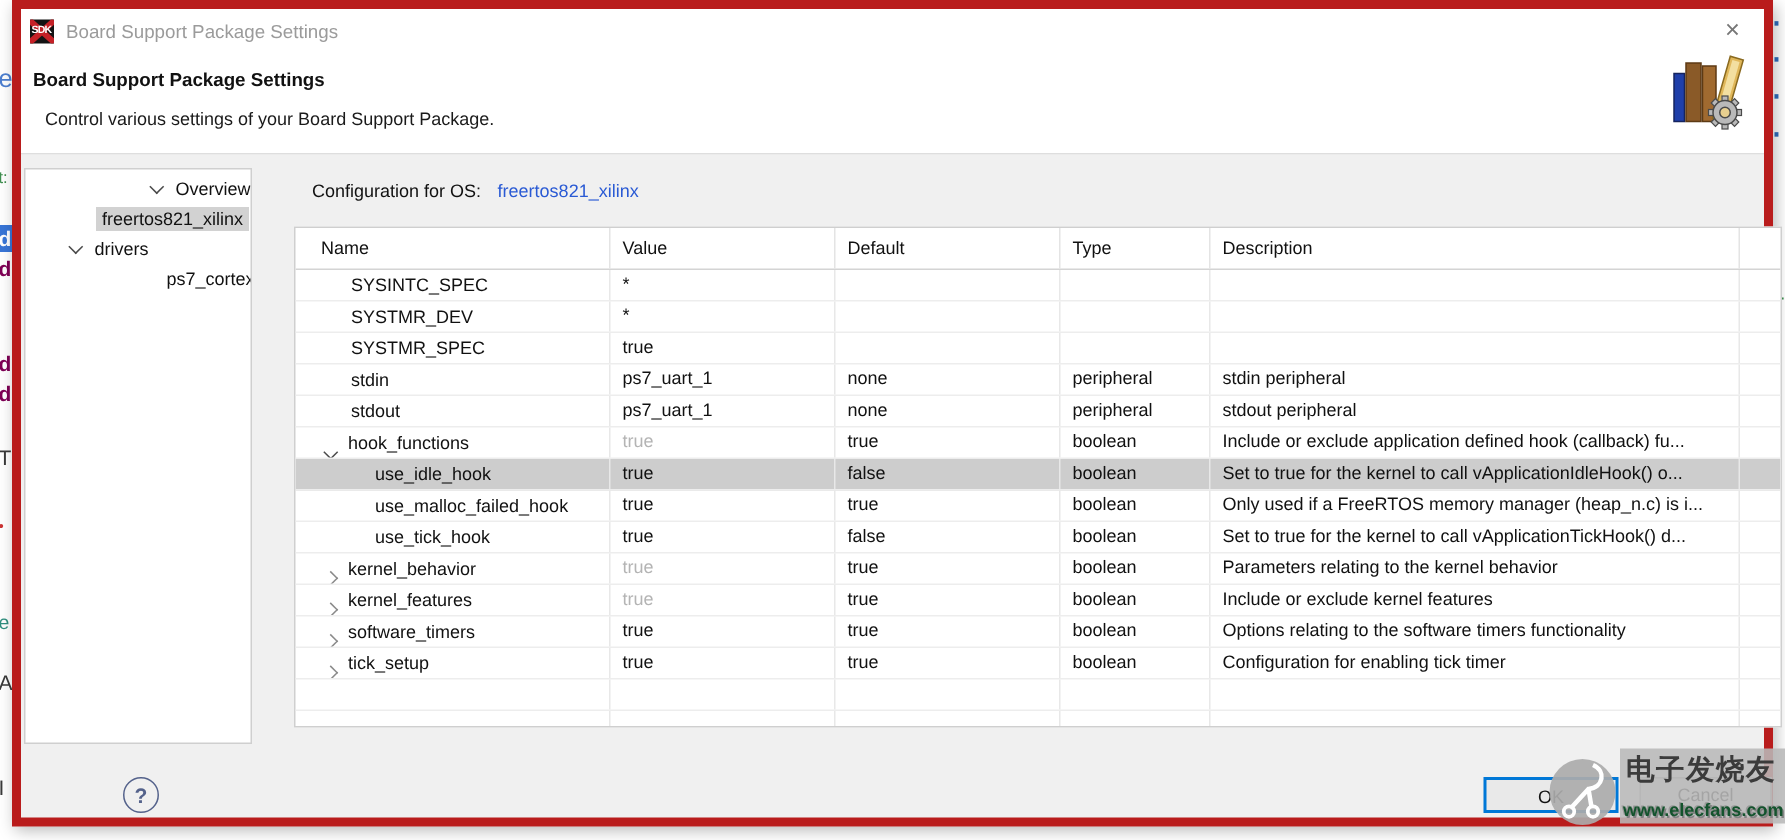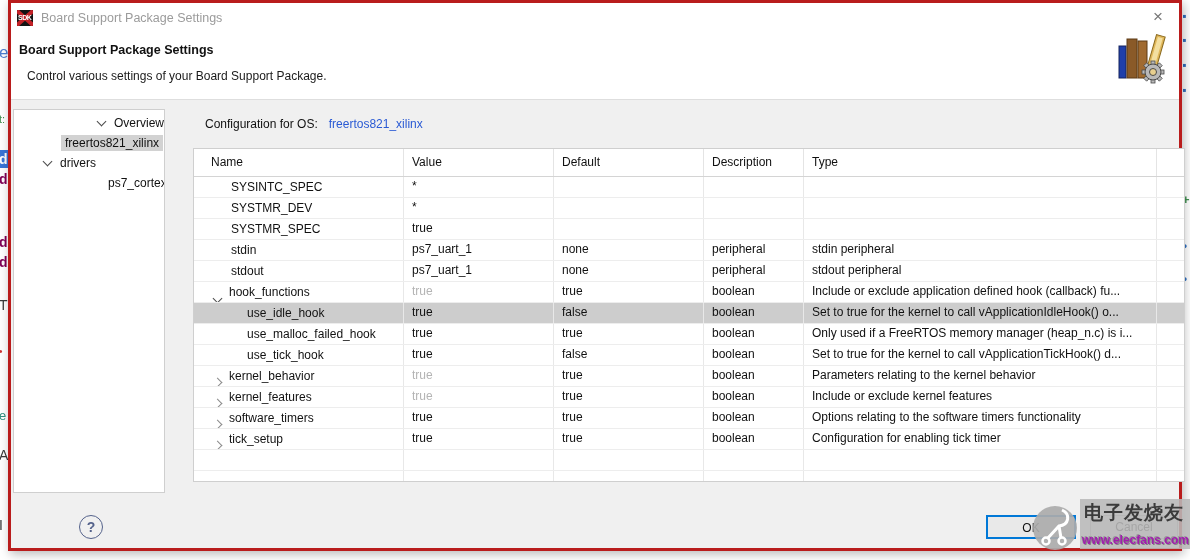--- a/index.html
+++ b/index.html
@@ -3,21 +3,21 @@
 <meta charset="utf-8">
 <style>
   html,body{margin:0;padding:0;background:#ffffff;}
   #stage{position:relative;width:1190px;height:560px;overflow:hidden;
          font-family:"Liberation Sans",sans-serif;background:#ffffff;}
   
   .frag{position:absolute;overflow:hidden;height:20px;z-index:1;}
   .frag span{display:inline-block;margin-left:-2px;line-height:18px;padding:0 1px;}
   
   .dialog{position:absolute;left:8px;top:0;width:1174px;height:551px;background:#f0f0f0;
-          border:3px solid #b91c1c;box-shadow:2px 3px 10px rgba(0,0,0,.28);z-index:2;box-sizing:border-box;}
+          border:6px solid #b91c1c;box-shadow:2px 3px 10px rgba(0,0,0,.28);z-index:2;box-sizing:border-box;}
   .titlebar{position:absolute;left:0;top:0;right:0;height:30px;background:#fff;display:flex;align-items:center;padding-left:6px;}
   .sdkicon{position:relative;width:16px;height:16px;background:#141414;overflow:hidden;flex:0 0 16px;}
   .sdkbar{position:absolute;left:-3px;top:6px;width:22px;height:4px;background:#c42127;}
   .b1{transform:rotate(42deg);} .b2{transform:rotate(-42deg);}
   .sdktext{position:absolute;left:1px;top:4px;font-size:7px;font-weight:bold;color:#fff;letter-spacing:-0.5px;}
   .wtitle{margin-left:8px;font-size:12.5px;color:#9b9b9b;}
   .closebtn{position:absolute;right:16px;top:4px;font-size:17px;color:#777;cursor:default;line-height:20px;}
   .hdr{position:absolute;left:0;top:30px;right:0;height:66px;background:#fff;border-bottom:1px solid #dedede;}
   .hdr-title{position:absolute;left:8px;top:10px;font-size:12.5px;font-weight:bold;color:#111;}
   .hdr-sub{position:absolute;left:16px;top:36px;font-size:12px;color:#1a1a1a;}
@@ -54,21 +54,21 @@
   .helpbtn{position:absolute;left:68px;top:512px;width:24px;height:24px;border:1.6px solid #54628b;border-radius:50%;
            color:#54628b;font-size:14px;font-weight:bold;text-align:center;line-height:23px;box-sizing:border-box;background:#f0f0f0;}
   .btn{position:absolute;top:512px;height:24px;font-size:12px;color:#111;text-align:center;line-height:22px;box-sizing:border-box;}
   .btn-ok{left:975px;width:90px;background:#e9e9e9;border:2px solid #0078d7;}
   .btn-cancel{left:1079px;width:88px;background:#e1e1e1;border:1px solid #adadad;}
   
   .wm{position:absolute;left:1030px;top:496px;width:160px;height:58px;z-index:5;}
   .wm-circle{position:absolute;left:2px;top:9px;}
   .wm-panel{position:absolute;left:50px;top:3px;width:110px;height:50px;background:rgba(184,184,184,.88);}
   .wm-line1{position:absolute;left:4px;top:1px;font-size:19px;font-weight:bold;color:#3b3b3b;letter-spacing:1px;white-space:nowrap;}
-  .wm-line2{position:absolute;left:2px;bottom:2px;font-size:12px;font-weight:bold;color:#a21caf;
+  .wm-line2{position:absolute;left:2px;bottom:2px;font-size:12px;font-weight:bold;color:#14532d;
             text-shadow:1px 1px 0 #828282,-1px -1px 0 #9a9a9a;white-space:nowrap;}
 </style>
 </head>
 <body>
 
 <div id="stage">
 
   <div class="dialog">
 
     <div class="titlebar">
@@ -124,22 +124,22 @@
 
     <div class="cfgline">
       <span>Configuration for OS:</span><span class="cfglink">freertos821_xilinx</span>
     </div>
 
     <div class="tbl">
       <div class="thead" id="thead">
           <div class="th th0">Name</div>
           <div class="th th1">Value</div>
           <div class="th th2">Default</div>
+          <div class="th th3">Type</div>
           <div class="th th4">Description</div>
-          <div class="th th3">Type</div>
           <div class="th th5"></div>
         </div>
       <div id="tbody">
           <div class="trow">
             <div class="td name param">
               <span>SYSINTC_SPEC</span>
             </div>
             <div class="td val">*</div>
             <div class="td"></div>
             <div class="td"></div>

